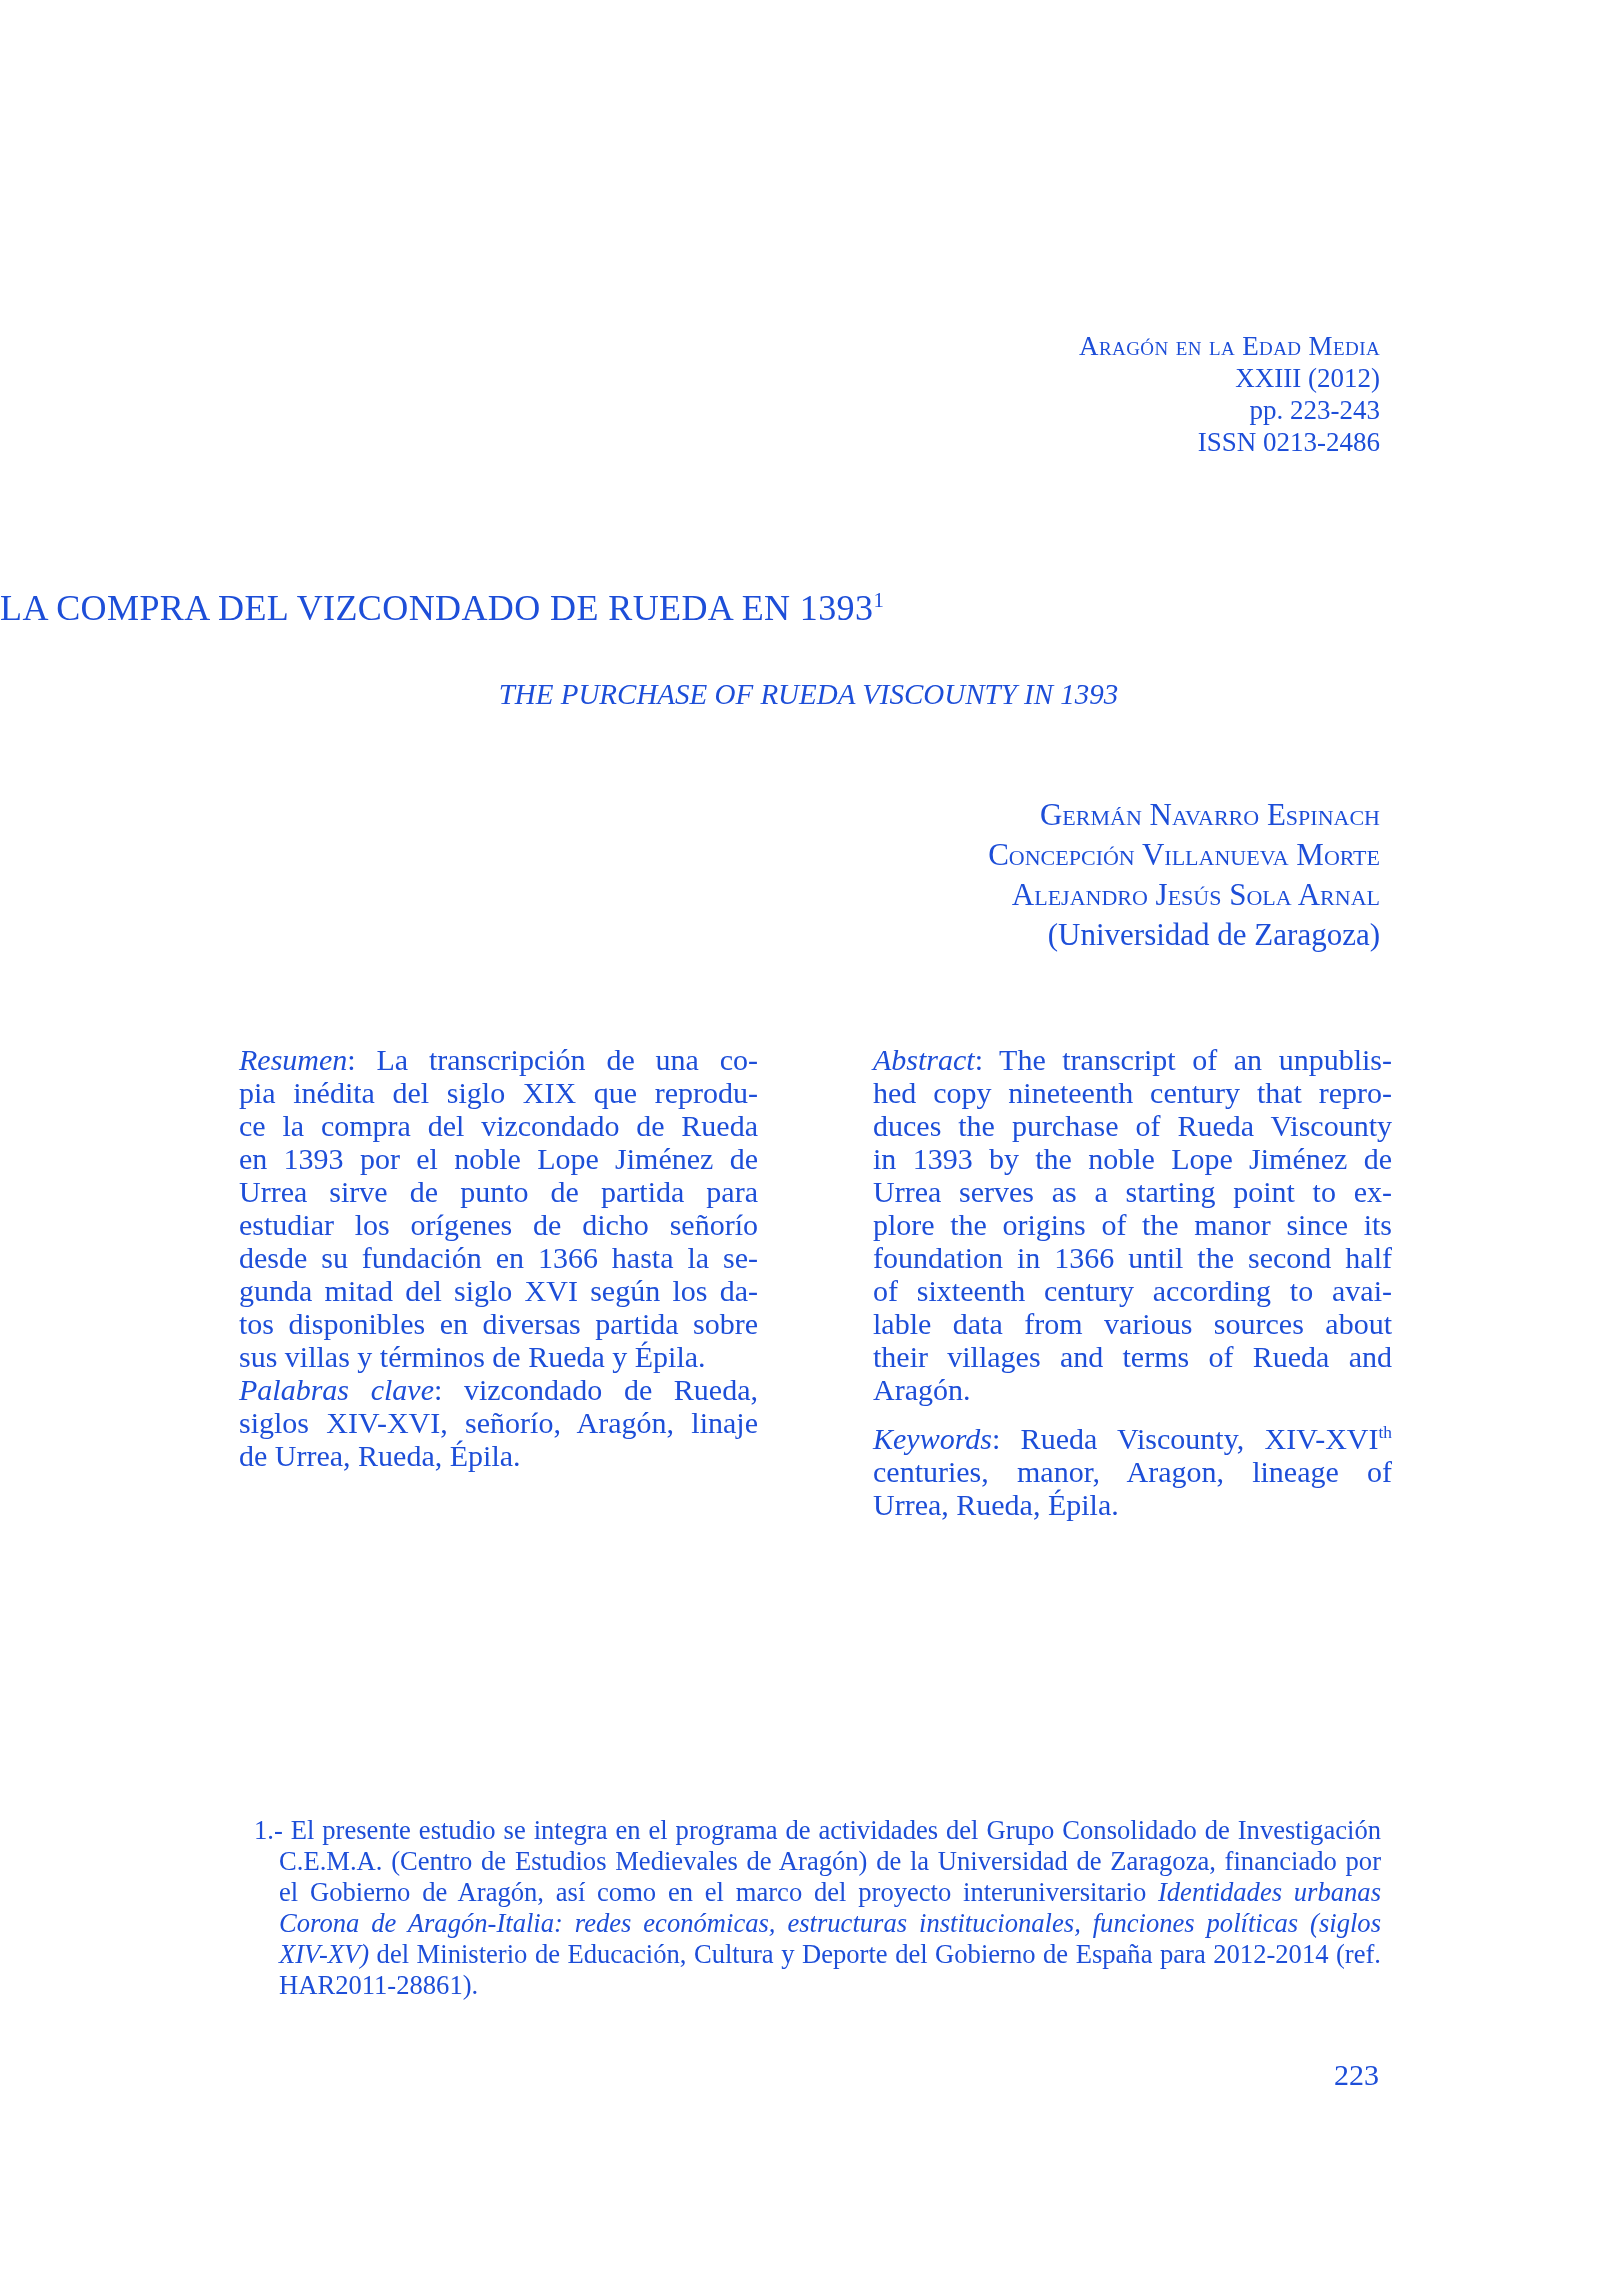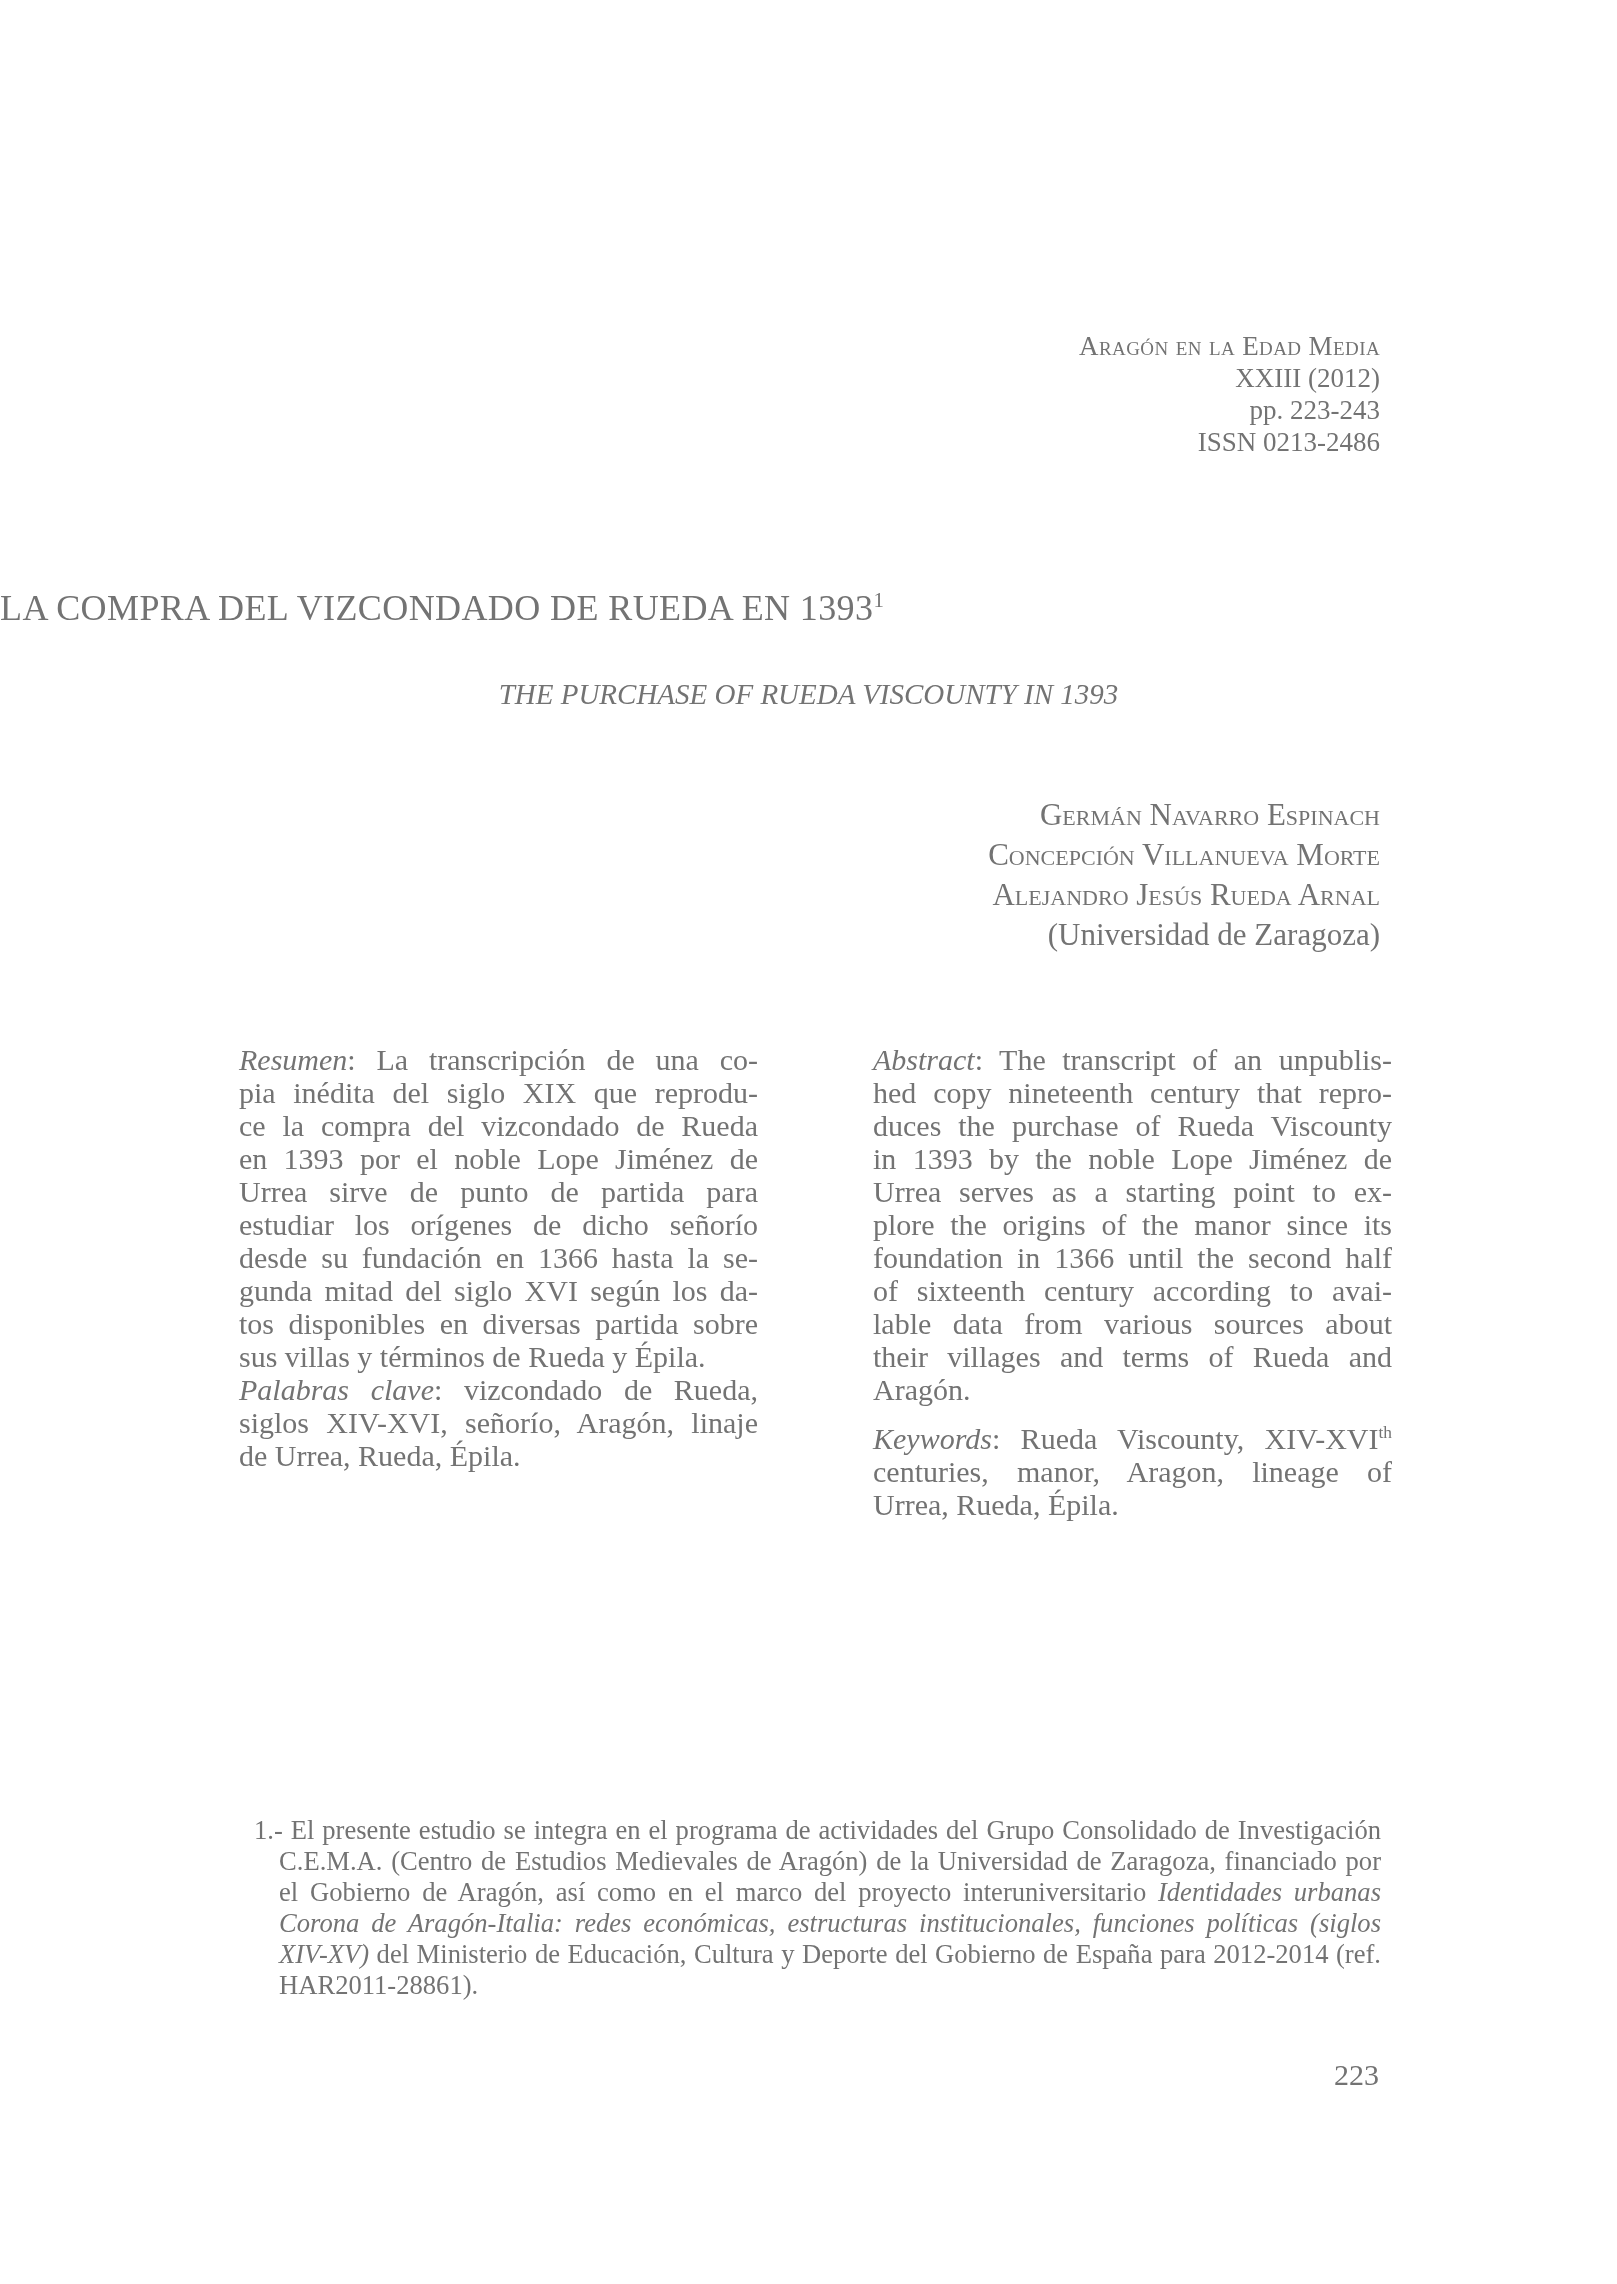--- a/index.html
+++ b/index.html
@@ -2,21 +2,21 @@
 <html style="font-size:13px"><head>
 <meta charset="utf-8">
 <style>
   html, body { margin: 0; padding: 0; background: #ffffff; }
   .page {
     position: relative;
     width: 1617px;
     height: 2284px;
     background: #ffffff;
     font-family: "Liberation Serif", "DejaVu Serif", serif;
-    color: #737373;
+    color: #1d4ed8;
     overflow: hidden;
   }
 
   
   .header-block {
     position: absolute;
     top: 330px;
     right: 237px;
     text-align: right;
     font-size: 27px;
@@ -110,21 +110,21 @@
   </div>
 
   <div class="title">LA COMPRA DEL VIZCONDADO DE RUEDA EN 1393<sup>1</sup></div>
 
   <div class="subtitle">THE PURCHASE OF RUEDA VISCOUNTY IN 1393</div>
 
   <div class="authors">
     <div class="author-names">
         <div class="line">Germán Navarro Espinach</div>
         <div class="line">Concepción Villanueva Morte</div>
-        <div class="line last">Alejandro Jesús Rueda Arnal</div>
+        <div class="line last">Alejandro Jesús Sola Arnal</div>
       </div>
     <div class="affiliation">(Universidad de Zaragoza)</div>
   </div>
 
   <div class="columns">
     <div class="col col-left">
       <div class="para para-resumen">
           <div class="line"><i>Resumen</i>: La transcripción de una co-</div>
           <div class="line">pia inédita del siglo XIX que reprodu-</div>
           <div class="line">ce la compra del vizcondado de Rueda</div>

